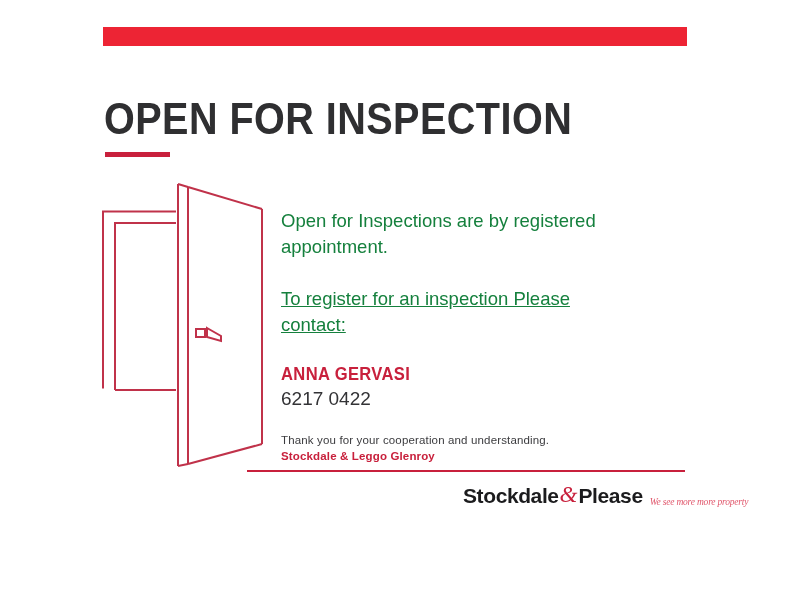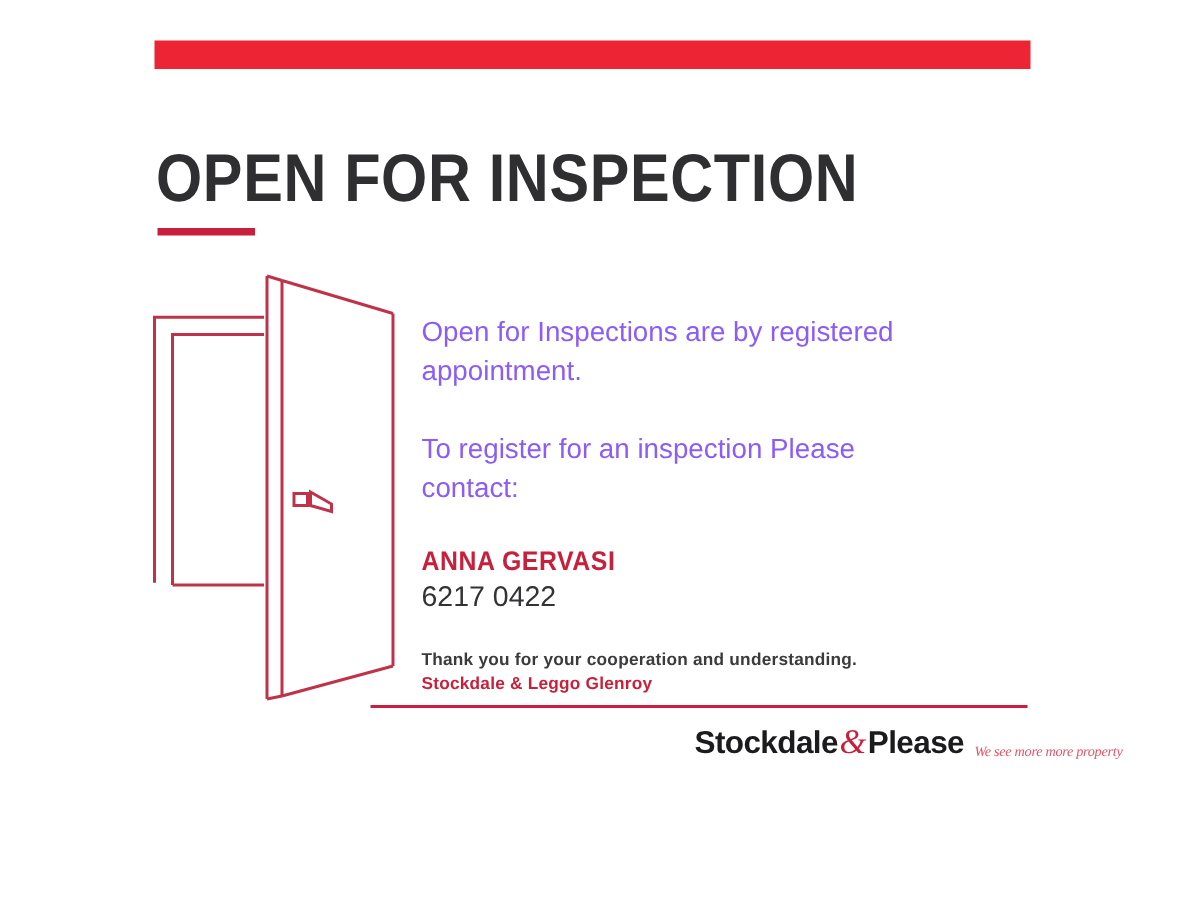--- a/index.html
+++ b/index.html
@@ -65,25 +65,26 @@
   
   .copy-block {
     position: absolute;
     left: 281px;
     top: 208px;
     width: 330px;
   }
   .para {
     font-size: 18.5px;
     line-height: 26px;
-    color: #8b5cf6;
+    color: #15803d;
     margin: 0;
   }
   .para + .para {
     margin-top: 26px;
+    text-decoration: underline;
   }
   .contact-name {
     margin: 26px 0 0 0;
     font-family: "Liberation Sans Narrow", "Liberation Sans", sans-serif;
     font-weight: bold;
     font-size: 18px;
     letter-spacing: 0.4px;
     color: #C8203C;
     transform: scaleX(0.92);
     transform-origin: left center;
@@ -93,21 +94,20 @@
     font-size: 19px;
     line-height: 24px;
     color: #333336;
   }
   .thanks {
     margin: 22px 0 0 0;
     font-size: 11.5px;
     line-height: 15px;
     letter-spacing: 0.15px;
     color: #3b3b3e;
-    font-weight: bold;
   }
   .agency {
     margin: 1px 0 0 0;
     font-size: 11.5px;
     line-height: 15px;
     letter-spacing: 0.15px;
     font-weight: bold;
     color: #C8203C;
   }
 

